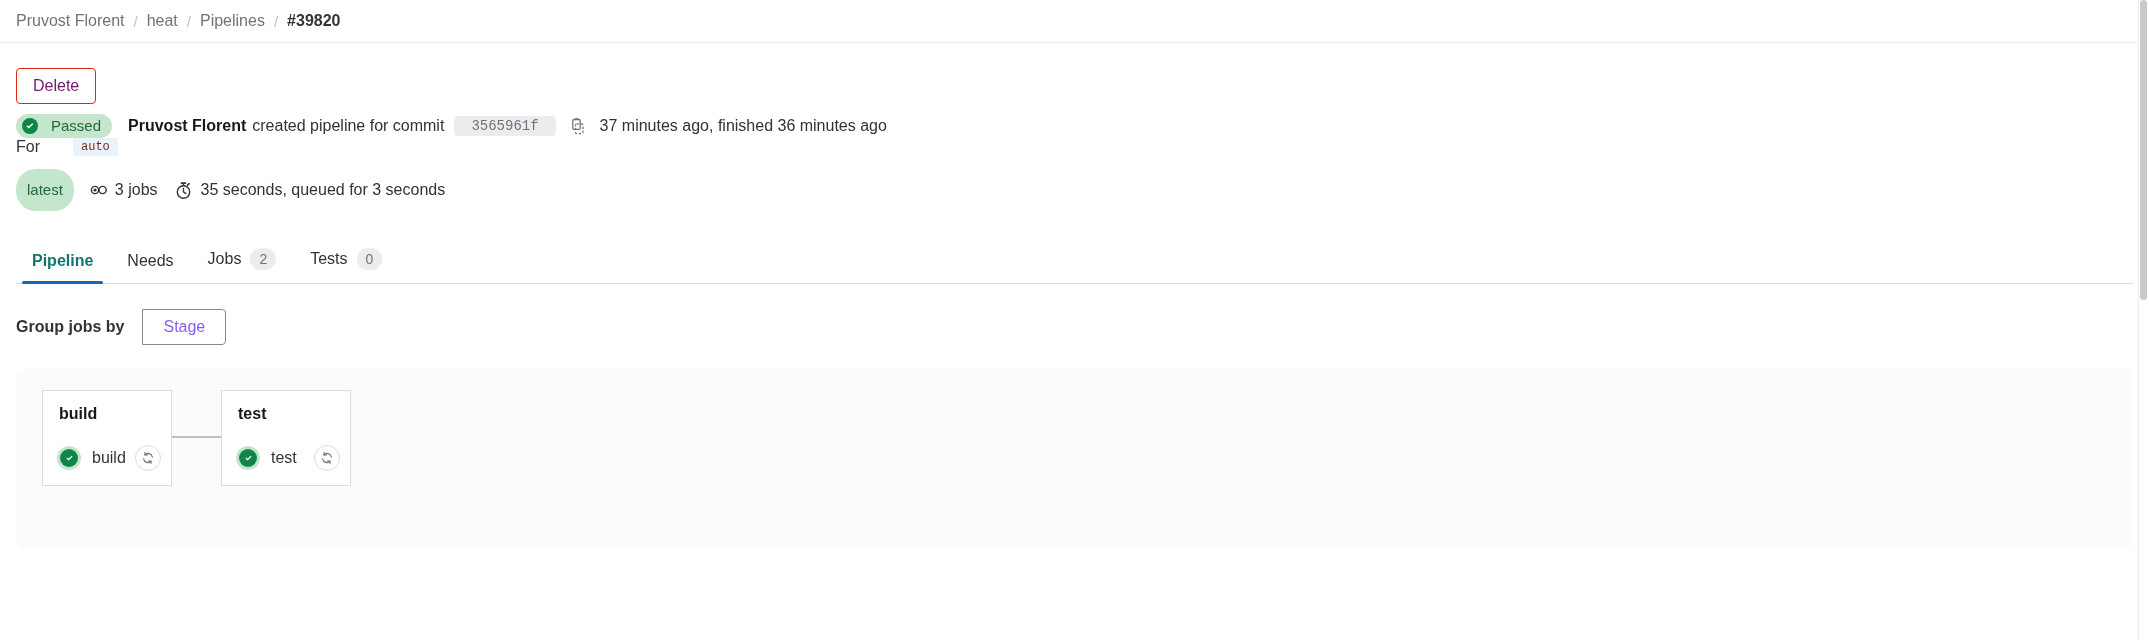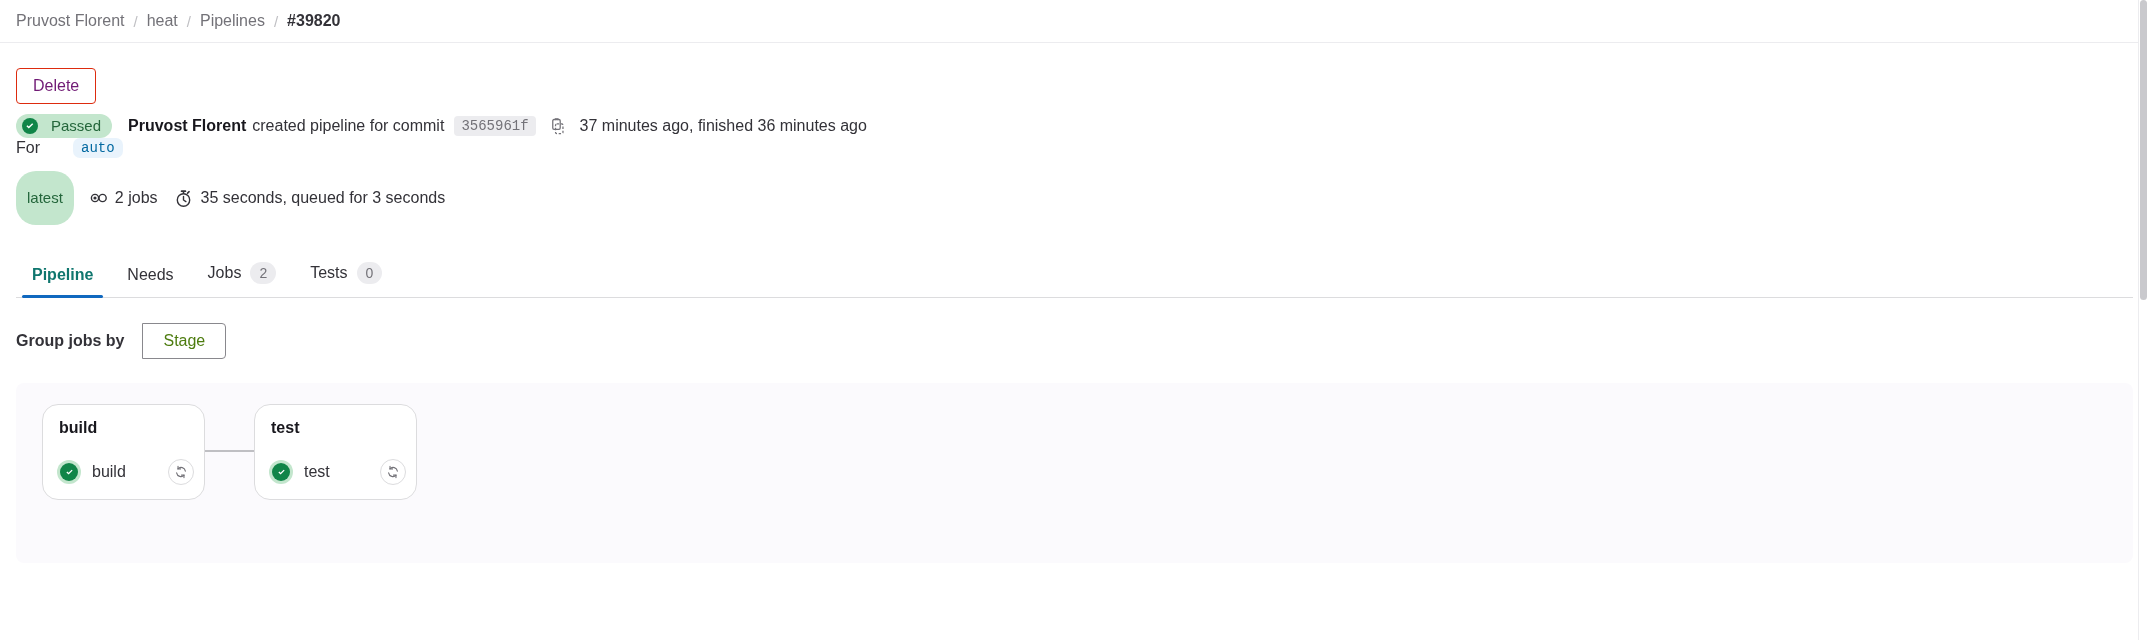--- a/index.html
+++ b/index.html
@@ -50,41 +50,41 @@
 
   .badge-passed {
     display: inline-flex; align-items: center; gap: 13px;
     background: #c3e6cd; color: #24663b;
     border-radius: 20px; padding: 3px 11px 3px 6px;
     font-size: 15px; line-height: 18px;
   }
   .badge-latest {
     display: inline-flex; align-items: center;
     background: #c3e6cd; color: #24663b;
-    border-radius: 20px; padding: 18px 11px;
+    border-radius: 20px; padding: 12px 11px;
     font-size: 15px; line-height: 18px;
   }
   .author { font-weight: 700; color: #18171d; margin-left: 16px; }
   .plain { margin-left: 6px; color: #333238; }
   .sha {
     font-family: "Liberation Mono", monospace;
     background: #ececef; color: #737278;
-    border-radius: 4px; padding: 2px 7px;
+    border-radius: 4px; padding: 2px 17px;
     font-size: 14px; margin-left: 10px;
   }
   .copy-icon-btn {
     margin-left: 12px; background: none; border: none; cursor: pointer;
     display: inline-flex; align-items: center; padding: 2px;
   }
   .time-text { margin-left: 11px; color: #333238; }
   .ref-chip {
     font-family: "Liberation Mono", monospace;
-    background: #e9f3fc; color: #0369a1;
-    border-radius: 7px; padding: 2px 8px;
-    font-size: 14px; margin-left: 8px;
+    background: #e9f3fc; color: #7f1d1d;
+    border-radius: 0; padding: 2px 8px;
+    font-size: 12px; margin-left: 8px;
   }
   .jobs-icon { margin-left: 16px; display: inline-flex; align-items: center; }
   .jobs-count { margin-left: 7px; }
   .clock-icon { margin-left: 16px; display: inline-flex; align-items: center; }
   .duration { margin-left: 8px; }
 
   
   .tabs-wrap { margin-top: 27px; padding: 0 16px; }
   .tabs {
     display: flex; align-items: flex-end;
@@ -111,40 +111,40 @@
 
   
   .group-row {
     display: flex; align-items: center;
     padding: 25px 16px 0 16px;
   }
   .group-label { font-size: 16px; font-weight: 700; color: #333238; }
   .segmented { display: flex; margin-left: 18px; }
   .seg {
     font-size: 16px; line-height: 20px; padding: 7px 20px;
-    background: #fff; border: 1px solid #dcdcde; color: #4d7c0f;
+    background: #fff; border: 1px solid #dcdcde; color: #8b5cf6;
     cursor: pointer; font-family: "Liberation Sans", sans-serif;
   }
   .seg:first-child { border-radius: 4px 0 0 4px; }
   .seg:last-child { border-radius: 0 4px 4px 0; border-left: none; }
   .seg.selected { border: 1px solid #89888d; position: relative; z-index: 2; }
 
   
   .graph-panel {
     margin: 24px 16px 0 16px;
     background: #fbfafd;
     border-radius: 8px;
     height: 180px;
     position: relative;
     overflow: hidden;
   }
   .stages { display: flex; align-items: flex-start; padding: 21px 0 0 26px; }
   .stage-card {
-    background: #fff; border: 1px solid #dcdcde; border-radius: 16px;
-    width: 163px; padding: 14px 0 0 0; position: relative;
+    background: #fff; border: 1px solid #dcdcde; border-radius: 0;
+    width: 130px; padding: 14px 0 0 0; position: relative;
   }
   .stage-name {
     font-size: 16px; font-weight: 700; color: #18171d;
     padding: 0 0 0 16px;
   }
   .job-row {
     display: flex; align-items: center;
     margin-top: 22px; padding: 0 10px 14px 14px;
   }
   .job-status {
@@ -232,21 +232,21 @@
     <div class="meta-line l3">
       <span class="badge-latest">latest</span>
       <span class="jobs-icon">
         <svg width="18" height="18" viewBox="0 0 18 18">
           <circle cx="5" cy="9" r="3.6" fill="none" stroke="#333238" stroke-width="1.4"></circle>
           <circle cx="5" cy="9" r="1.6" fill="#333238"></circle>
           <circle cx="12.6" cy="9" r="3.6" fill="none" stroke="#333238" stroke-width="1.4"></circle>
           <path d="M8.6 9h0.4" stroke="#333238" stroke-width="1.4"></path>
         </svg>
       </span>
-      <span class="jobs-count">2 jobs</span>
+      <span class="jobs-count">3 jobs</span>
       <span class="clock-icon">
         <svg width="19" height="19" viewBox="0 0 19 19" fill="none" stroke="#333238" stroke-width="1.4">
           <circle cx="9.5" cy="11" r="6.2"></circle>
           <path d="M9.5 7.4V11l2.4 1.6" stroke-linecap="round"></path>
           <path d="M7.6 2.2h3.8" stroke-linecap="round" stroke-width="1.8"></path>
           <path d="M9.5 2.2v2.6" stroke-width="1.6"></path>
           <path d="M13.6 4.1l1.5-1.4" stroke-linecap="round" stroke-width="1.6"></path>
         </svg>
       </span>
       <span class="duration">35 seconds, queued for 3 seconds</span>

